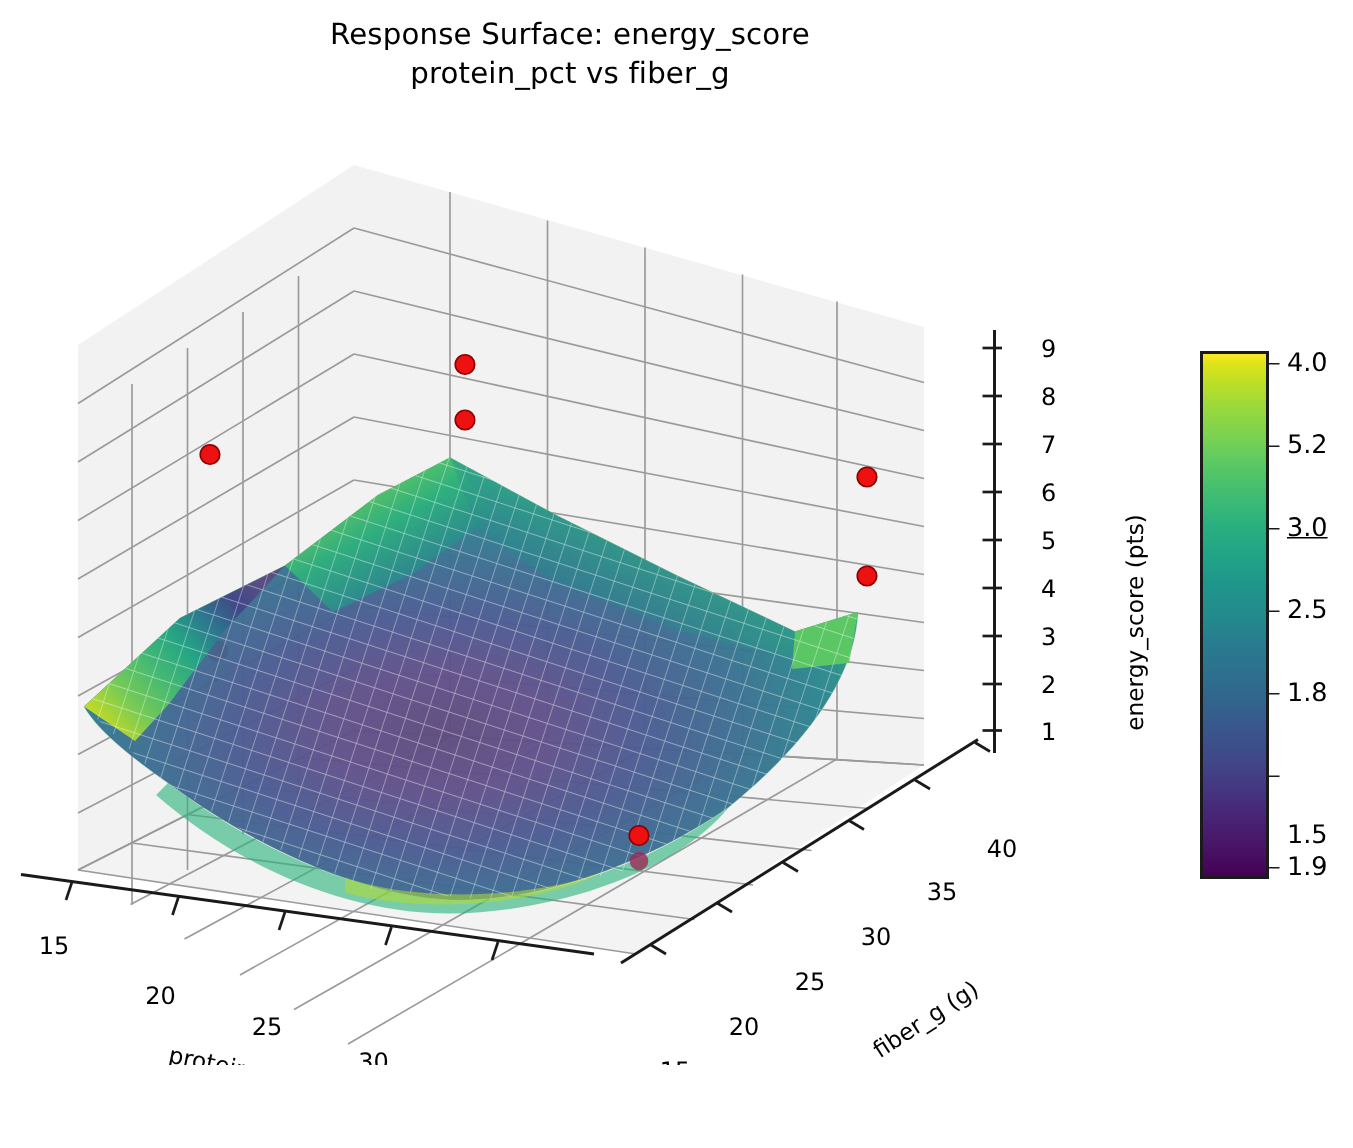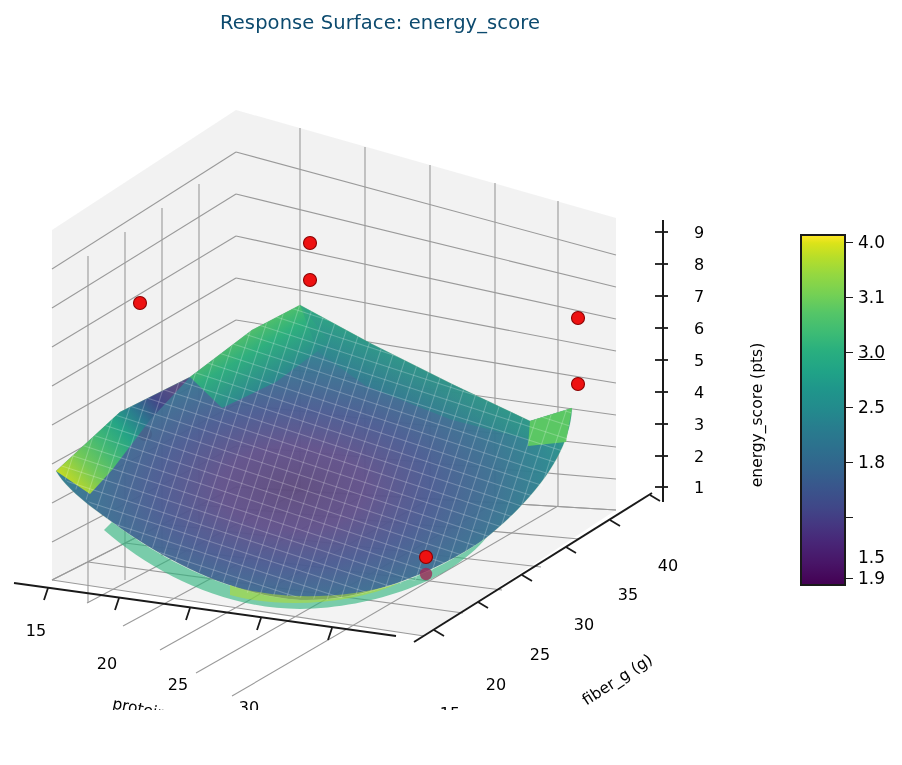--- a/index.html
+++ b/index.html
@@ -21,21 +21,21 @@
     height: 765px;
     background: #ffffff;
   }
   #title-block {
     position: absolute;
     left: 0;
     top: 10px;
     width: 760px;
     text-align: center;
     font-size: 19.5px;
-    color: #0c4a6e;
+    color: #000000;
     line-height: 1.35;
     letter-spacing: 0.1px;
   }
   #title-block div { white-space: pre; }
 
   
   #axes3d {
     position: absolute;
     left: 0px;
     top: 90px;
@@ -109,20 +109,21 @@
     fill: #000000;
   }
 </style>
 </head>
 <body>
 
 <div id="figure">
 
   <div id="title-block">
     <div>Response Surface: energy_score</div>
+    <div>protein_pct vs fiber_g</div>
   </div>
 
   <div id="axes3d">
     <svg width="720" height="620" viewBox="0 0 720 620" xmlns="http://www.w3.org/2000/svg">
       <defs>
 
         <linearGradient id="gradLeft" x1="0" y1="1" x2="1" y2="0.25">
           <stop offset="0%" stop-color="#fde725"></stop>
           <stop offset="12%" stop-color="#c5e021"></stop>
           <stop offset="26%" stop-color="#7ad151"></stop>
@@ -357,21 +358,21 @@
   <div style="position:absolute; left:757px; top:415px; font-size:15.5px; color:#000;
               transform:translate(-50%,-50%) rotate(-90deg); white-space:nowrap;">energy_score (pts)</div>
 
   <div id="colorbar-wrap">
     <div id="colorbar-gradient"></div>
 
     <div class="cb-tick" style="top:8px;"></div>
     <div class="cb-label" style="top:8px;">4.0</div>
 
     <div class="cb-tick" style="top:63px;"></div>
-    <div class="cb-label" style="top:63px;">3.1</div>
+    <div class="cb-label" style="top:63px;">5.2</div>
 
     <div class="cb-tick" style="top:118px;"></div>
     <div class="cb-label" style="top:118px;text-decoration:underline;">3.0</div>
 
     <div class="cb-tick" style="top:173px;"></div>
     <div class="cb-label" style="top:173px;">2.5</div>
 
     <div class="cb-tick" style="top:228px;"></div>
     <div class="cb-label" style="top:228px;">1.8</div>
 

